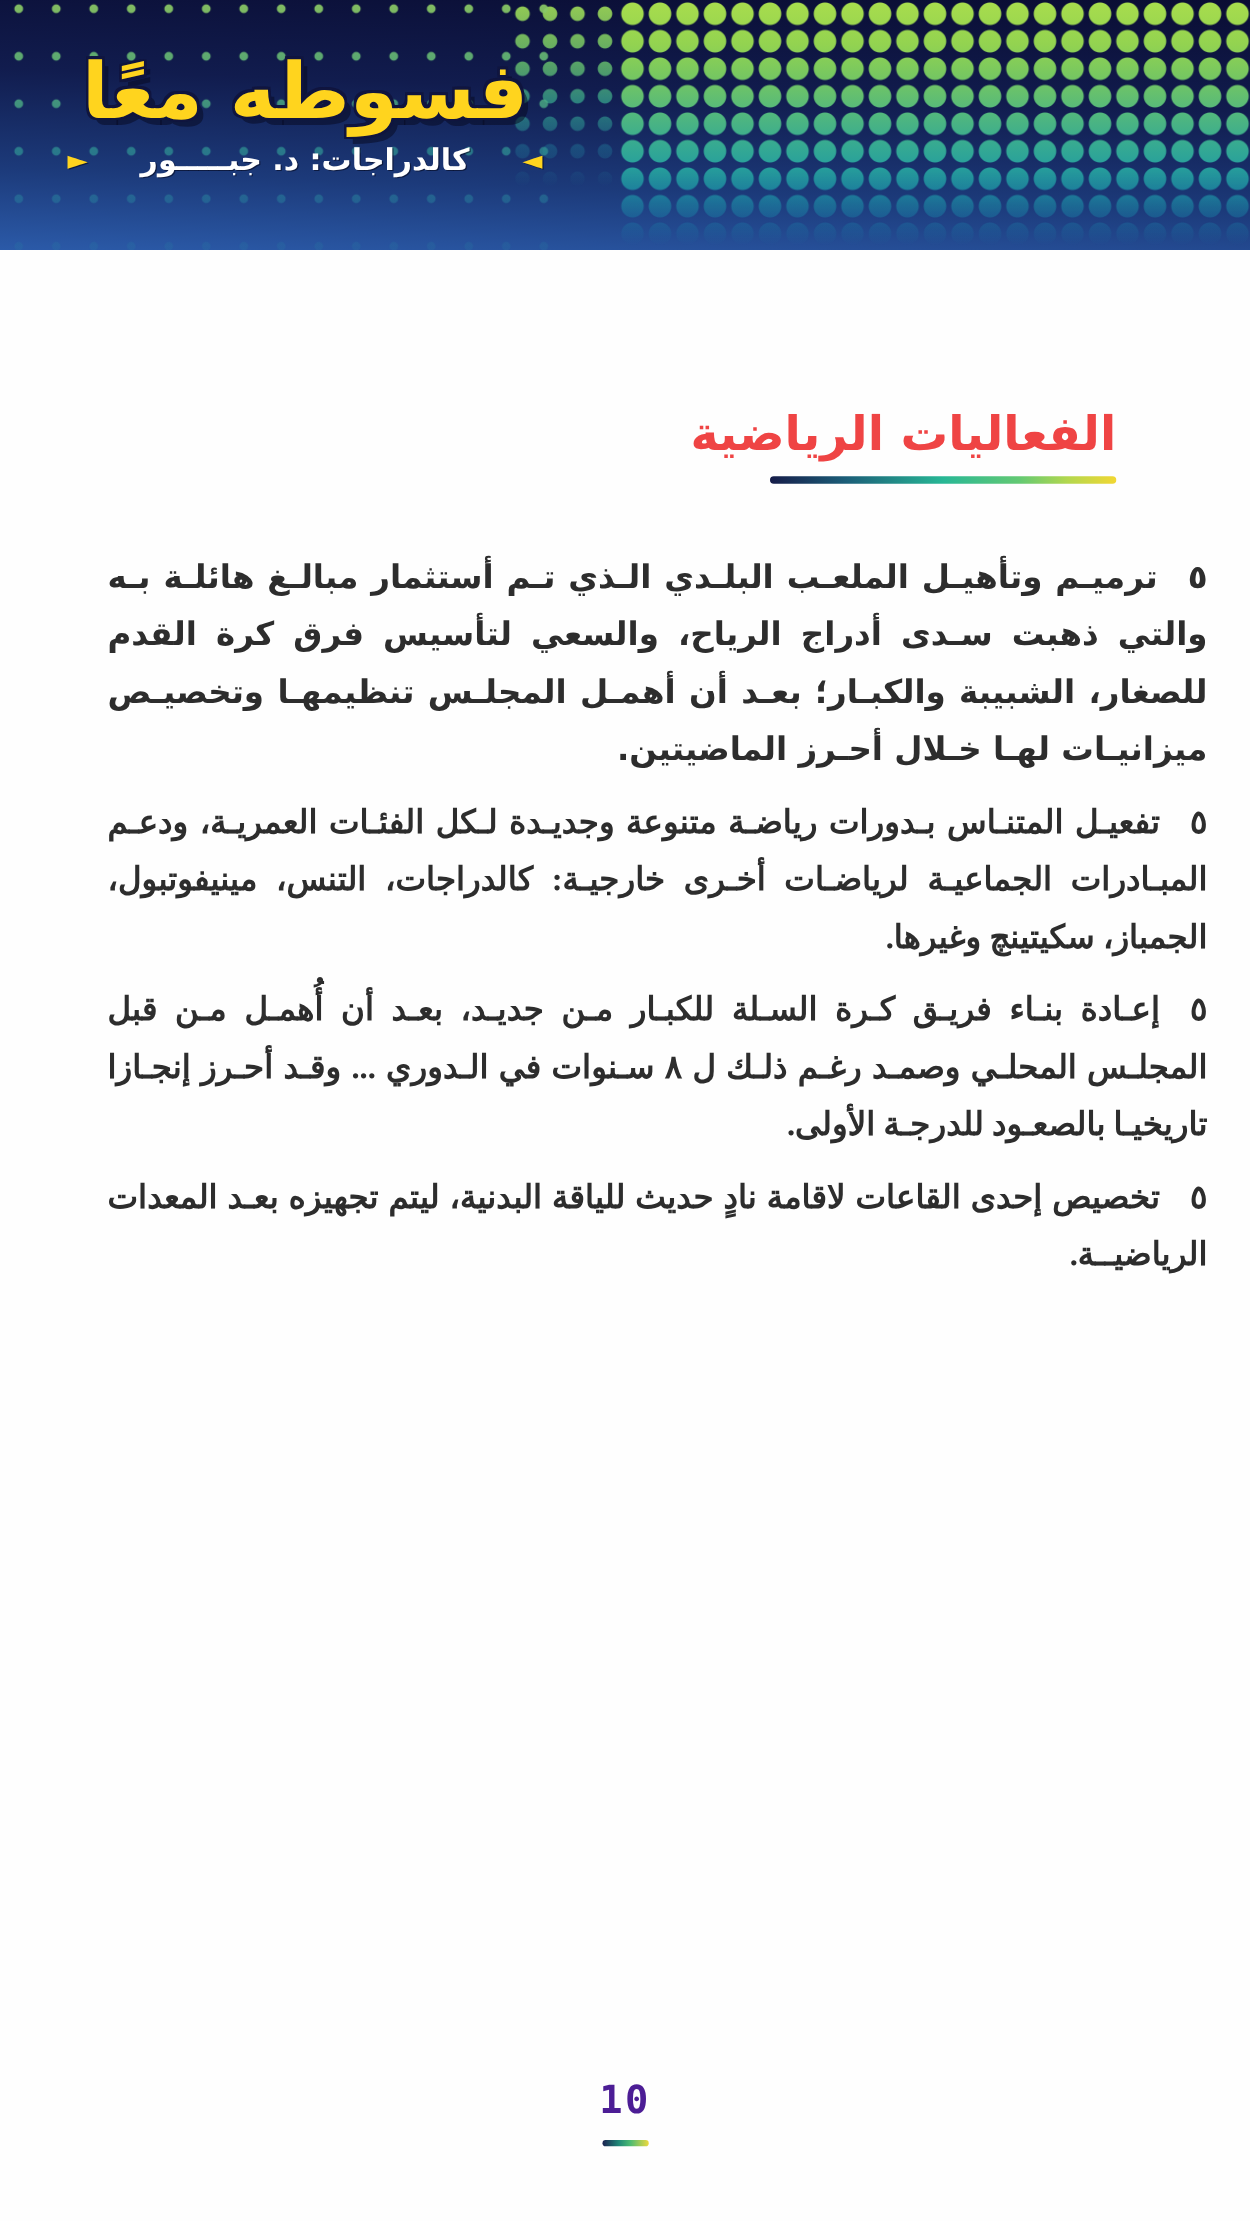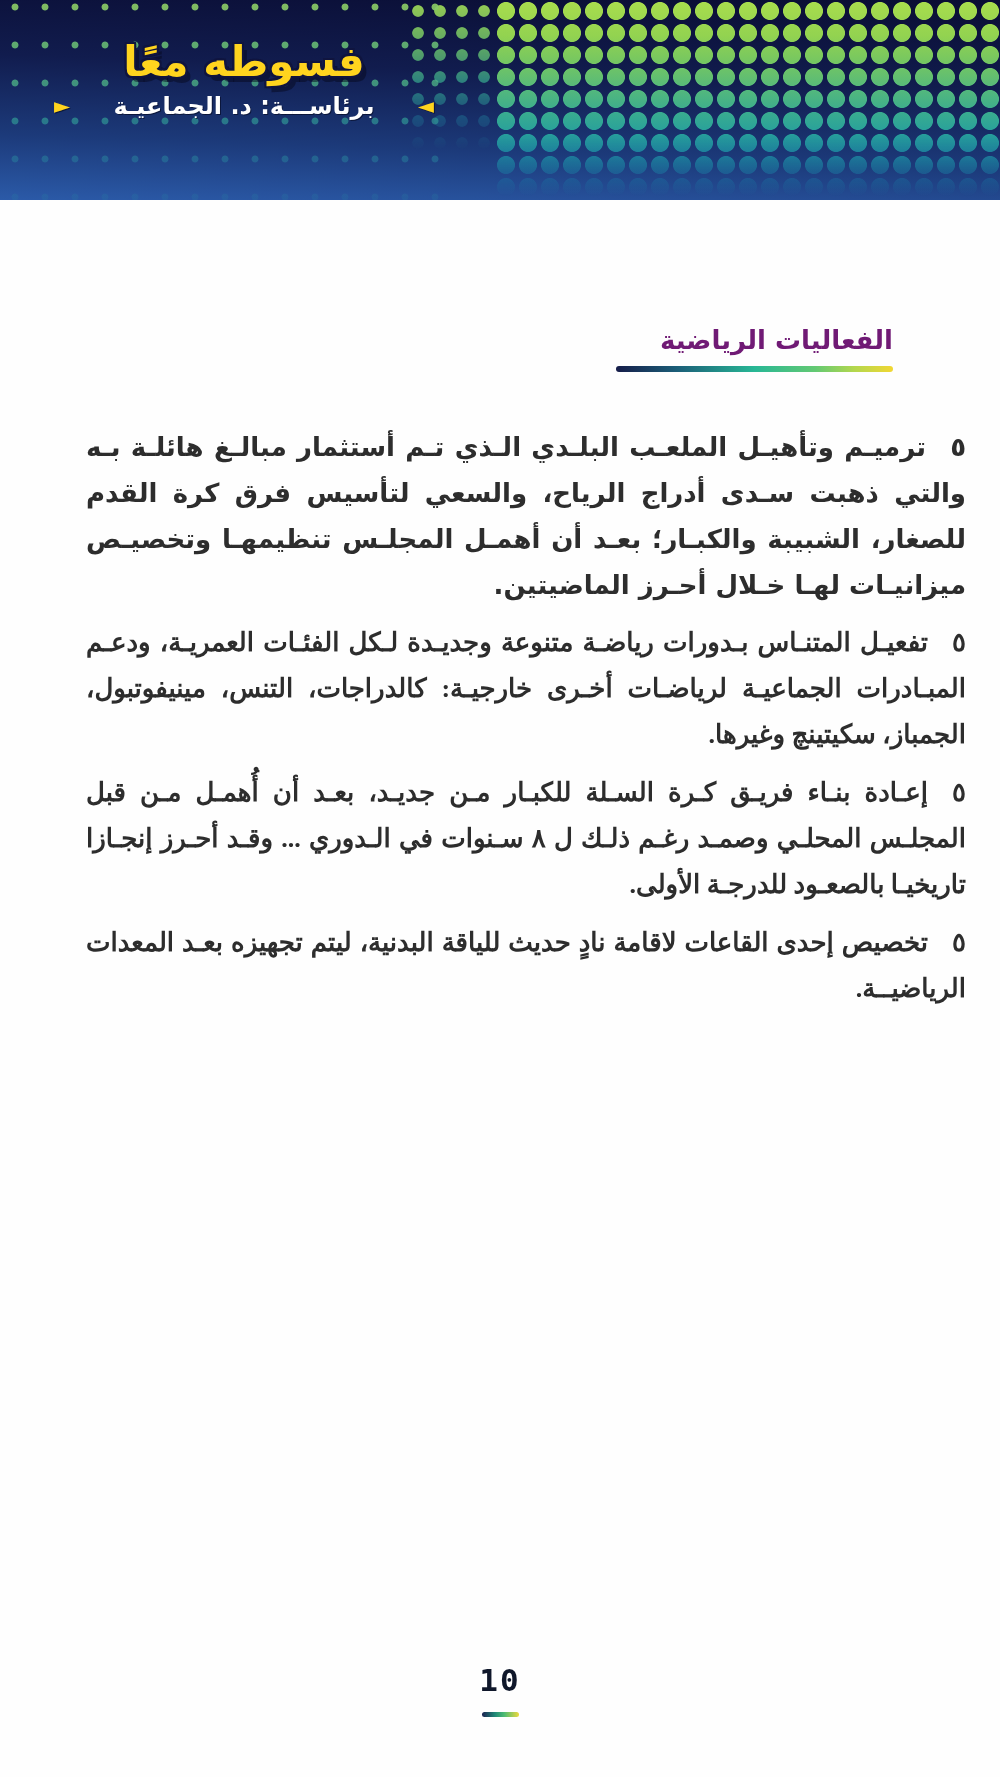--- a/index.html
+++ b/index.html
@@ -45,40 +45,40 @@
     -webkit-mask-image: radial-gradient(circle, #000 3px, rgba(0,0,0,0) 3.9px);
     -webkit-mask-size: 30px 38px;
     mask-image: radial-gradient(circle, #000 3px, rgba(0,0,0,0) 3.9px);
     mask-size: 30px 38px;
   }
   .logo-block {
     position:absolute; top:38px; left:52px; width:384px;
     z-index:3; direction:rtl; text-align:center;
   }
   .logo-text {
-    font-size:42px; font-weight:bold; line-height:1.12;
+    font-size:62px; font-weight:bold; line-height:1.12;
     color:#ffd41e; letter-spacing:-1px;
     text-shadow:
       2px 0 0 #10153f, -2px 0 0 #10153f, 0 2px 0 #10153f, 0 -2px 0 #10153f,
       2px 2px 0 #10153f, -2px 2px 0 #10153f, 2px -2px 0 #10153f, -2px -2px 0 #10153f,
       5px 6px 0 rgba(5,8,30,0.5);
   }
   .subtitle {
     margin-top:7px; padding:0 2px;
     display:flex; direction:rtl; align-items:center;
     color:#ffffff; font-size:24px; font-weight:bold;
   }
   .subtitle-text { flex:1; text-align:center; text-shadow:1px 1px 0 rgba(5,8,30,0.6); }
   .subtitle-arrow { color:#ffd41e; font-size:21px; line-height:1; text-shadow:1px 1px 0 rgba(5,8,30,0.6); }
 
   
   .content { direction:rtl; padding:0 34px 0 86px; }
   .section-title {
     margin:124px 73px 0 0; text-align:right;
-    font-size:26px; font-weight:bold; color:#701a75; line-height:1.25;
+    font-size:38px; font-weight:bold; color:#ef4444; line-height:1.25;
   }
   .title-underline {
     width:277px; height:6px; border-radius:3px;
     margin:9px 73px 0 auto;
     background: linear-gradient(90deg,
       #161c49 0%, #1b5e78 22%, #28b795 50%,
       #63c973 72%, #b3d74e 86%, #f2d733 100%);
   }
   .bullet-list { list-style:none; margin:52px 0 0 0; padding:0; }
   .bullet-item {
@@ -86,42 +86,42 @@
     line-height:46px; text-align:justify;
   }
   .bullet-item + .bullet-item { margin-top:12px;font-family:Liberation Serif, serif; }
   .bullet-marker { margin-left:24px; }
 
   
   .page-number {
     position:absolute; top:1662px; left:0; width:100%;
     text-align:center; z-index:2;
     font-family:"DejaVu Sans Mono", monospace;
-    font-size:31px; font-weight:bold; color:#0f172a; letter-spacing:2px;
+    font-size:31px; font-weight:bold; color:#4c1d95; letter-spacing:2px;
   }
   .page-number-underline {
     position:absolute; top:1712px; left:482px; width:37px; height:5px;
     border-radius:2.5px; z-index:2;
     background: linear-gradient(90deg, #1b2150 0%, #1f8877 35%, #4cbb72 60%, #ecd93e 100%);
   }
 </style>
 </head>
 <body>
 
 <div class="page">
 
   <header class="header">
     <div class="dots-large"></div>
     <div class="dots-medium"></div>
     <div class="dots-small"></div>
     <div class="logo-block">
       <div class="logo-text">فسوطه معًا</div>
       <div class="subtitle">
         <span class="subtitle-arrow">◄</span>
-        <span class="subtitle-text">برئاســـة: د. الجماعيـة</span>
+        <span class="subtitle-text">كالدراجات: د. جبـــــور</span>
         <span class="subtitle-arrow">►</span>
       </div>
     </div>
   </header>
 
   <main class="content">
     <h1 class="section-title">الفعاليات الرياضية</h1>
     <div class="title-underline"></div>
 
     <ul class="bullet-list">

